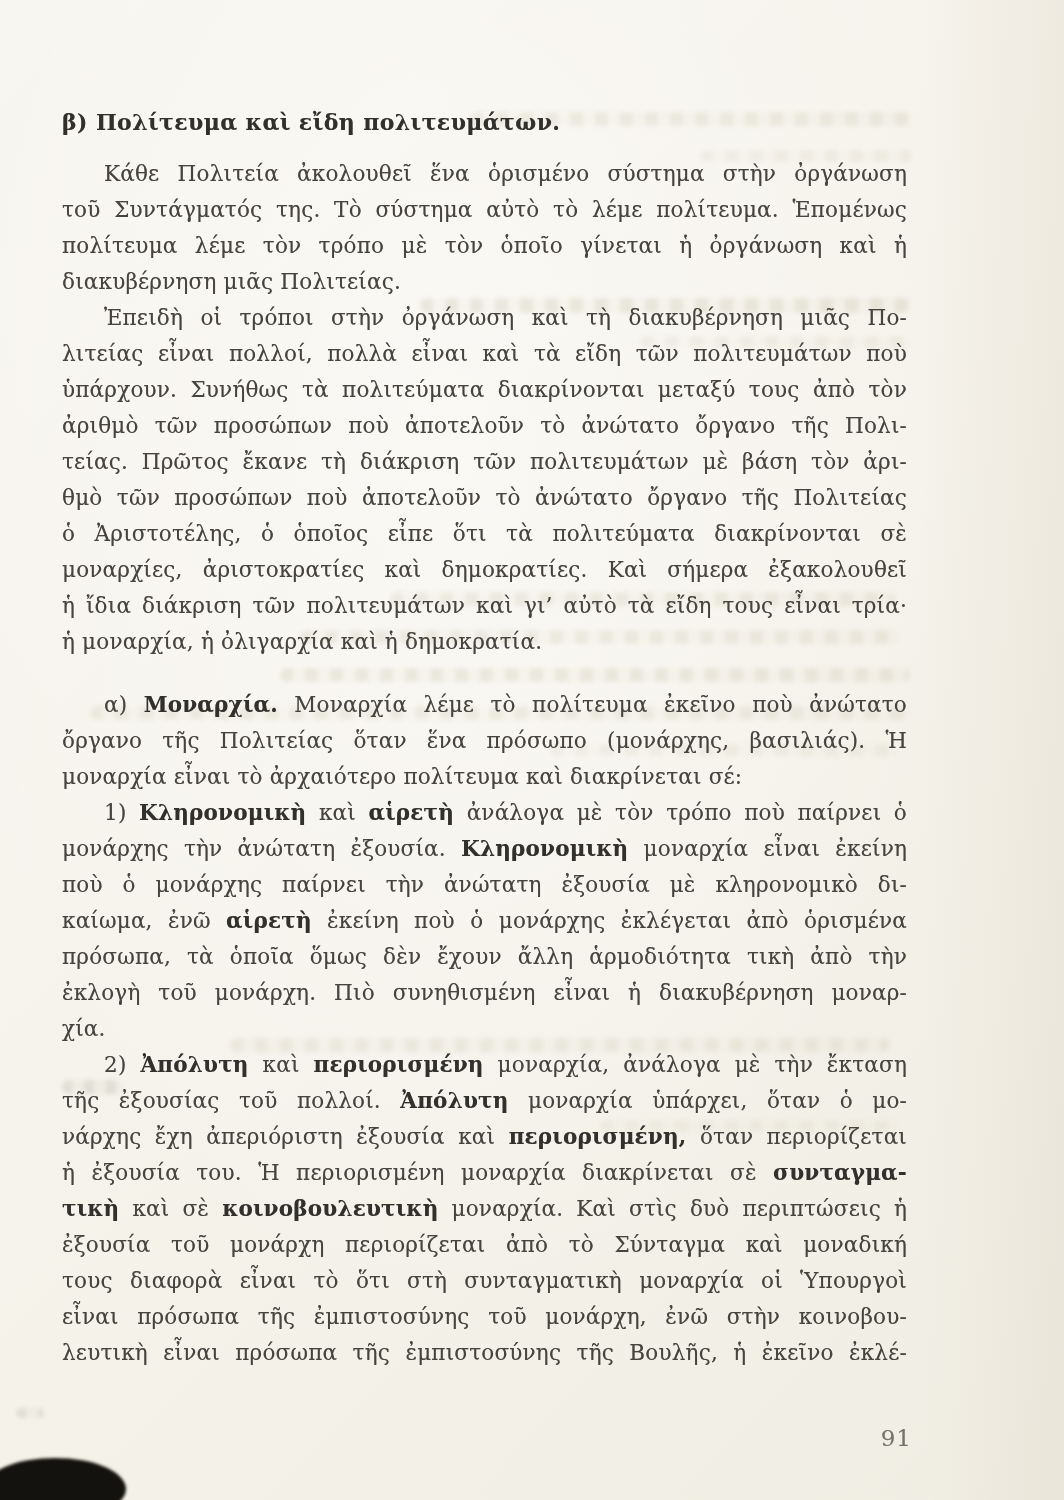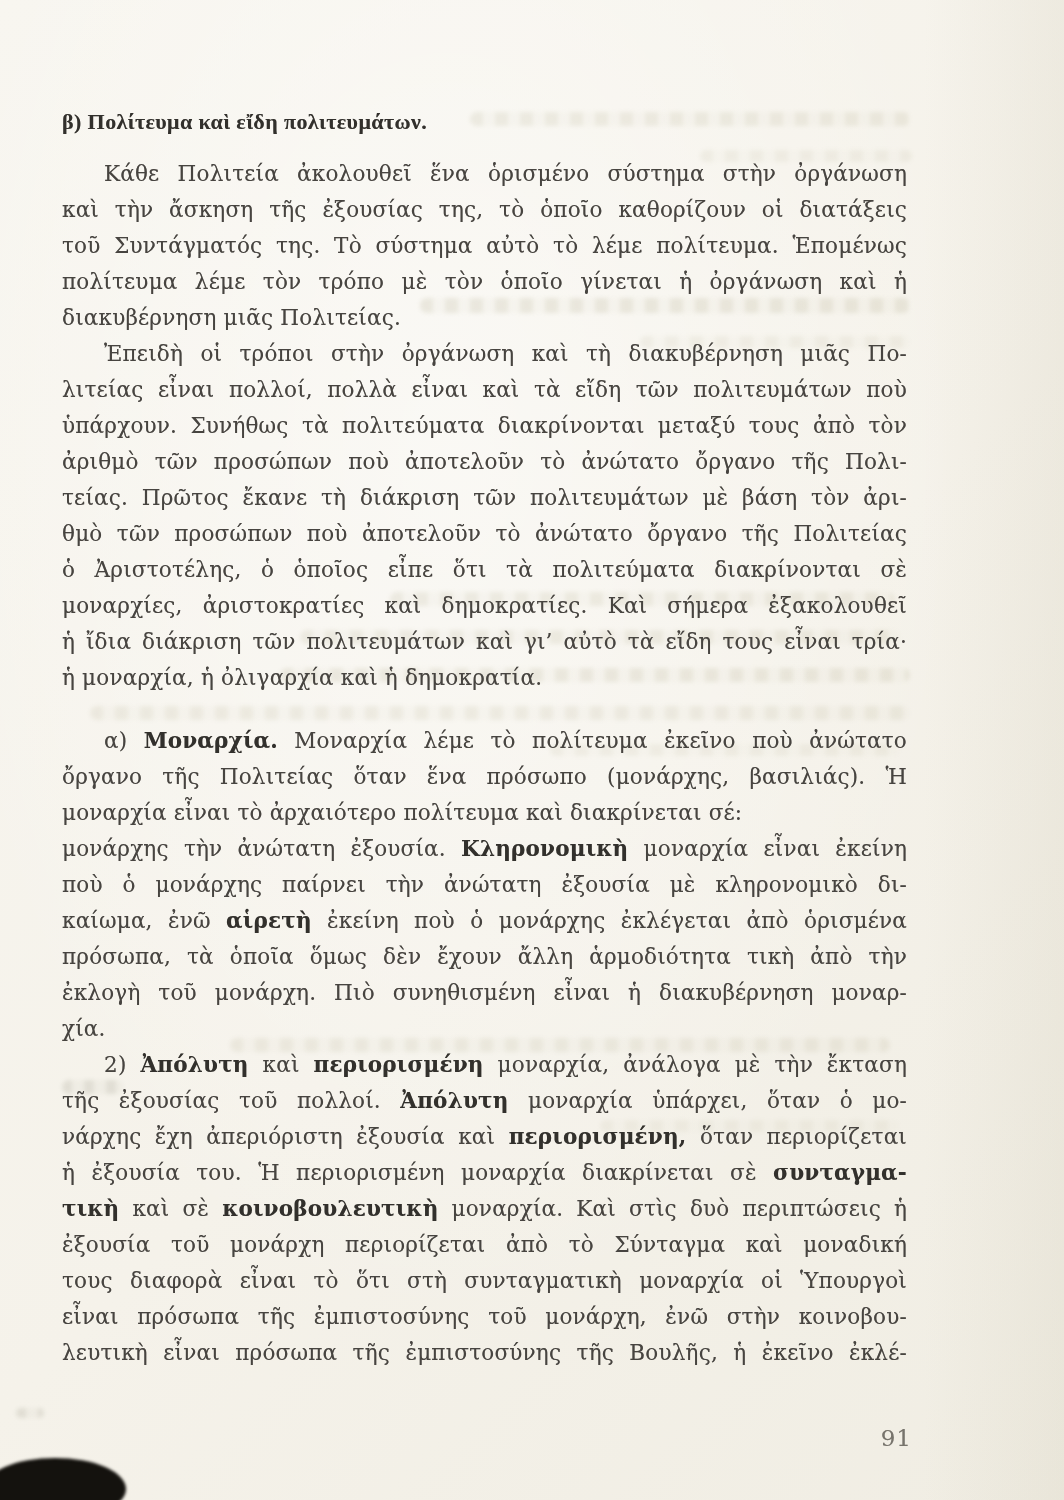--- a/index.html
+++ b/index.html
@@ -47,21 +47,20 @@
     font-size:21.5px;
     letter-spacing:0.2px;
     text-shadow:0 0 0.5px rgba(70,68,64,0.45);
   }
   .heading{
     margin:0 0 16px 0;
     font-size:22px;font-weight:bold;
     color:var(--ink-bold,#32302c);
     line-height:36px;
     letter-spacing:0.4px;
-    font-family:Liberation Serif, serif;
   }
   .para{margin:0;}
   .para.gap{margin-top:27px;}
   .line{
     line-height:36px;
     height:36px;
     text-align:justify;
     text-align-last:justify;
     white-space:normal;
   }
@@ -96,21 +95,20 @@
   <div class="smudge" style="left:230px;top:1038px;width:660px;height:14px;opacity:.45;"></div>
   <div class="smudge dark" style="left:62px;top:1080px;width:62px;height:14px;"></div>
   <div class="smudge" style="left:600px;top:1120px;width:300px;height:12px;opacity:.3;"></div>
   <div class="smudge dark" style="left:16px;top:1408px;width:28px;height:10px;"></div>
 
   <main class="text-block">
     <h2 class="heading">β) Πολίτευμα καὶ εἴδη πολιτευμάτων.</h2>
     <div id="paragraphs">
         <div class="para">
           <div class="line first"><span>Κάθε Πολιτεία ἀκολουθεῖ ἕνα ὁρισμένο σύστημα στὴν ὀργάνωση</span></div>
-          <div class="line"><span>καὶ τὴν ἄσκηση τῆς ἐξουσίας της, τὸ ὁποῖο καθορίζουν οἱ διατάξεις</span></div>
           <div class="line"><span>τοῦ Συντάγματός της. Τὸ σύστημα αὐτὸ τὸ λέμε πολίτευμα. Ἑπομένως</span></div>
           <div class="line"><span>πολίτευμα λέμε τὸν τρόπο μὲ τὸν ὁποῖο γίνεται ἡ ὀργάνωση καὶ ἡ</span></div>
           <div class="line last"><span>διακυβέρνηση μιᾶς Πολιτείας.</span></div>
         </div>
         <div class="para">
           <div class="line first"><span>Ἐπειδὴ οἱ τρόποι στὴν ὀργάνωση καὶ τὴ διακυβέρνηση μιᾶς Πο-</span></div>
           <div class="line"><span>λιτείας εἶναι πολλοί, πολλὰ εἶναι καὶ τὰ εἴδη τῶν πολιτευμάτων ποὺ</span></div>
           <div class="line"><span>ὑπάρχουν. Συνήθως τὰ πολιτεύματα διακρίνονται μεταξύ τους ἀπὸ τὸν</span></div>
           <div class="line"><span>ἀριθμὸ τῶν προσώπων ποὺ ἀποτελοῦν τὸ ἀνώτατο ὄργανο τῆς Πολι-</span></div>
           <div class="line"><span>τείας. Πρῶτος ἔκανε τὴ διάκριση τῶν πολιτευμάτων μὲ βάση τὸν ἀρι-</span></div>
@@ -119,20 +117,21 @@
           <div class="line"><span>μοναρχίες, ἀριστοκρατίες καὶ δημοκρατίες. Καὶ σήμερα ἐξακολουθεῖ</span></div>
           <div class="line"><span>ἡ ἴδια διάκριση τῶν πολιτευμάτων καὶ γι’ αὐτὸ τὰ εἴδη τους εἶναι τρία·</span></div>
           <div class="line last"><span>ἡ μοναρχία, ἡ ὀλιγαρχία καὶ ἡ δημοκρατία.</span></div>
         </div>
         <div class="para gap">
           <div class="line first"><span>α) </span><span class="b">Μοναρχία.</span><span> Μοναρχία λέμε τὸ πολίτευμα ἐκεῖνο ποὺ ἀνώτατο</span></div>
           <div class="line"><span>ὄργανο τῆς Πολιτείας ὅταν ἕνα πρόσωπο (μονάρχης, βασιλιάς). Ἡ</span></div>
           <div class="line last"><span>μοναρχία εἶναι τὸ ἀρχαιότερο πολίτευμα καὶ διακρίνεται σέ:</span></div>
         </div>
         <div class="para">
+          <div class="line first"><span>1) </span><span class="b">Κληρονομικὴ</span><span> καὶ </span><span class="b">αἱρετὴ</span><span> ἀνάλογα μὲ τὸν τρόπο ποὺ παίρνει ὁ</span></div>
           <div class="line"><span>μονάρχης τὴν ἀνώτατη ἐξουσία. </span><span class="b">Κληρονομικὴ</span><span> μοναρχία εἶναι ἐκείνη</span></div>
           <div class="line"><span>ποὺ ὁ μονάρχης παίρνει τὴν ἀνώτατη ἐξουσία μὲ κληρονομικὸ δι-</span></div>
           <div class="line"><span>καίωμα, ἐνῶ </span><span class="b">αἱρετὴ</span><span> ἐκείνη ποὺ ὁ μονάρχης ἐκλέγεται ἀπὸ ὁρισμένα</span></div>
           <div class="line"><span>πρόσωπα, τὰ ὁποῖα ὅμως δὲν ἔχουν ἄλλη ἁρμοδιότητα τικὴ ἀπὸ τὴν</span></div>
           <div class="line"><span>ἐκλογὴ τοῦ μονάρχη. Πιὸ συνηθισμένη εἶναι ἡ διακυβέρνηση μοναρ-</span></div>
           <div class="line last"><span>χία.</span></div>
         </div>
         <div class="para">
           <div class="line first"><span>2) </span><span class="b">Ἀπόλυτη</span><span> καὶ </span><span class="b">περιορισμένη</span><span> μοναρχία, ἀνάλογα μὲ τὴν ἔκταση</span></div>
           <div class="line"><span>τῆς ἐξουσίας τοῦ πολλοί. </span><span class="b">Ἀπόλυτη</span><span> μοναρχία ὑπάρχει, ὅταν ὁ μο-</span></div>

